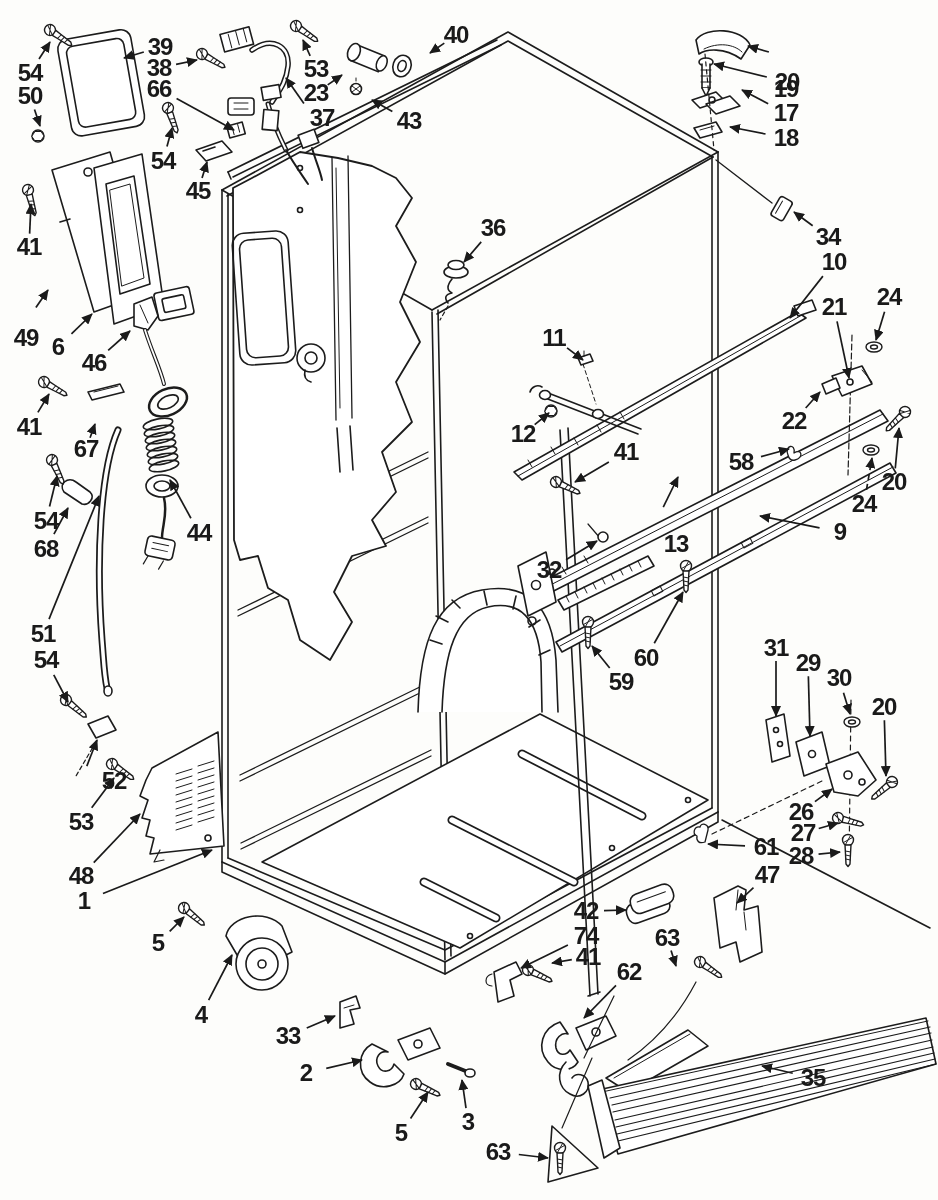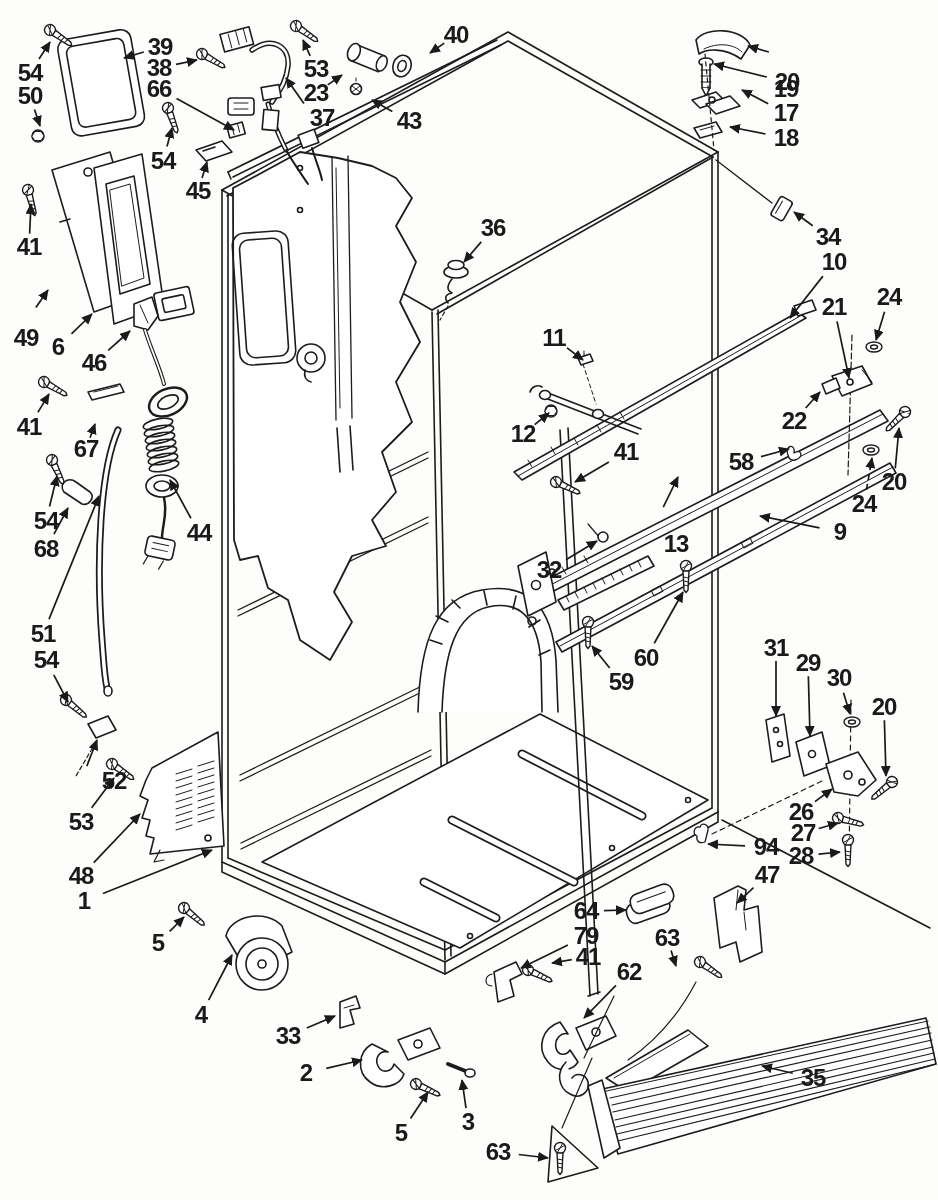--- a/index.html
+++ b/index.html
@@ -528,24 +528,24 @@
       <div class="callout" style="left: 549px; top: 570px;">32</div>
       <div class="callout" style="left: 646px; top: 658px;">60</div>
       <div class="callout" style="left: 621px; top: 682px;">59</div>
       <div class="callout" style="left: 776px; top: 648px;">31</div>
       <div class="callout" style="left: 808px; top: 663px;">29</div>
       <div class="callout" style="left: 839px; top: 678px;">30</div>
       <div class="callout" style="left: 884px; top: 707px;">20</div>
       <div class="callout" style="left: 801px; top: 812px;">26</div>
       <div class="callout" style="left: 803px; top: 833px;">27</div>
       <div class="callout" style="left: 801px; top: 856px;">28</div>
-      <div class="callout" style="left: 766px; top: 847px;">94</div>
+      <div class="callout" style="left: 766px; top: 847px;">61</div>
       <div class="callout" style="left: 767px; top: 875px;">47</div>
-      <div class="callout" style="left: 586px; top: 911px;">64</div>
-      <div class="callout" style="left: 586px; top: 936px;">79</div>
+      <div class="callout" style="left: 586px; top: 911px;">42</div>
+      <div class="callout" style="left: 586px; top: 936px;">74</div>
       <div class="callout" style="left: 588px; top: 957px;">41</div>
       <div class="callout" style="left: 629px; top: 972px;">62</div>
       <div class="callout" style="left: 667px; top: 938px;">63</div>
       <div class="callout" style="left: 813px; top: 1078px;">35</div>
       <div class="callout" style="left: 498px; top: 1152px;">63</div>
       <div class="callout" style="left: 468px; top: 1122px;">3</div>
       <div class="callout" style="left: 401px; top: 1133px;">5</div>
       <div class="callout" style="left: 306px; top: 1073px;">2</div>
       <div class="callout" style="left: 288px; top: 1036px;">33</div>
       <div class="callout" style="left: 201px; top: 1015px;">4</div>

